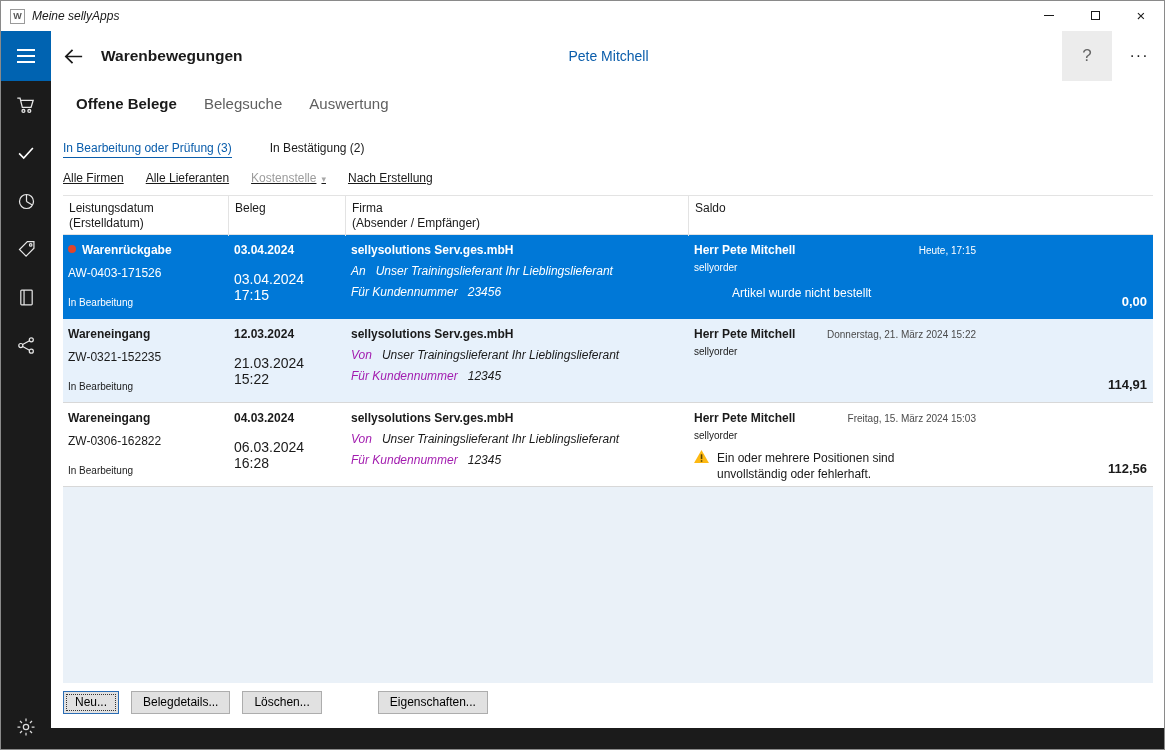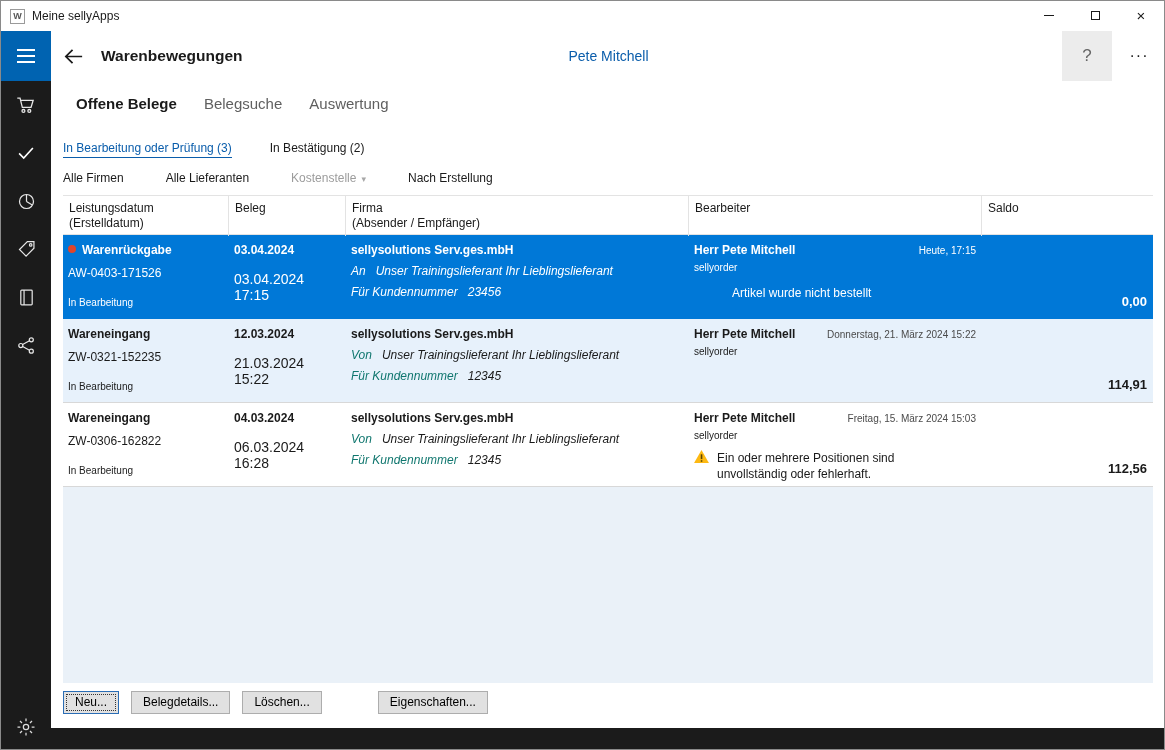--- a/index.html
+++ b/index.html
@@ -5,21 +5,21 @@
   * { margin:0; padding:0; box-sizing:border-box; }
   html,body { width:1165px; height:750px; overflow:hidden; }
   body { font-family:"Liberation Sans", sans-serif; color:#1a1a1a; background:#fff; }
 
   .window { position:relative; width:1165px; height:750px; border:1px solid #8a8a8a; background:#fff; overflow:hidden; }
 
   
   .titlebar { height:30px; display:flex; align-items:center; background:#fff; }
   .app-icon { width:15px; height:15px; margin:0 7px 0 9px; border:1px solid #9a9a9a; display:flex; align-items:center; justify-content:center;
               font-size:9px; font-weight:bold; color:#555; background:#fff; }
-  .titlebar-title { font-size:12px; }
+  .titlebar-title { font-size:12px;font-style:italic; }
   .win-controls { margin-left:auto; display:flex; height:100%; }
   .win-btn { width:46px; height:29px; display:flex; align-items:center; justify-content:center; cursor:default; }
   .glyph-min { display:block; width:10px; height:1px; background:#1a1a1a; }
   .glyph-max { display:block; width:9px; height:9px; border:1px solid #1a1a1a; }
   .glyph-close { font-size:15px; line-height:1; }
 
   
   .frame { display:flex; height:719px; }
 
   
@@ -44,21 +44,21 @@
   .tabs { height:45px; display:flex; align-items:center; padding-left:25px; gap:27px; }
   .tab { font-size:15px; color:#5f5f5f; cursor:pointer; }
   .tab.active { color:#1a1a1a; font-weight:bold; }
 
   .content { flex:1; padding:0 13px 0 12px; position:relative; }
 
   .filter-links { margin-top:15px; display:flex; gap:38px; font-size:12px; }
   .flink { cursor:pointer; padding-bottom:2px; }
   .flink.active { color:#0a5dab; border-bottom:1px solid #0a5dab; }
 
-  .filter-drops { margin-top:13px; display:flex; gap:42px; font-size:12px; }
+  .filter-drops { margin-top:13px; display:flex; gap:22px; font-size:12px;text-decoration:underline; }
   .fdrop { cursor:pointer; }
   .fdrop.disabled { color:#9c9c9c; cursor:default; }
   .fdrop .caret { font-size:9px; color:#a8a8a8; margin-left:5px; }
 
   
   .table { margin-top:10px; width:1090px; }
   .thead { display:grid; grid-template-columns:166px 117px 343px 293px 171px; border-top:1px solid #e3e3e3; border-bottom:1px solid #e3e3e3; height:40px; }
   .th { font-size:12px; padding:5px 6px; white-space:pre-line; border-right:1px solid #e3e3e3; line-height:1.25; }
   .th:last-child { border-right:none; }
 
@@ -67,21 +67,21 @@
   .trow.alt { background:#e7f1fb; }
   .trow.bordered { border-bottom:1px solid #d8d8d8; }
 
   .td { padding:8px 6px 0 5px; position:relative; overflow:hidden; }
   .bold { font-weight:bold; }
   .dot { display:inline-block; width:8px; height:8px; border-radius:50%; background:#e0452b; margin-right:6px; vertical-align:1px; }
   .c-beleg .doc    { margin-top:9px; }
   .c-beleg .status { margin-top:17px; font-size:10px; }
   .c-date .created { margin-top:14px; font-size:14px; }
   .c-firma .pair   { margin-top:7px;font-style:italic; }
-  .lbl { color:#0f766e; margin-right:10px; }
+  .lbl { color:#a21caf; margin-right:10px; }
   .trow.selected .lbl { color:#fff; }
   .c-bearb .topline { display:flex; align-items:baseline; justify-content:space-between; }
   .ts { font-size:10px; color:#4a4a4a; white-space:nowrap; }
   .trow.selected .ts { color:#fff; }
   .c-bearb .app { margin-top:5px; font-size:10px; }
   .c-bearb .note { margin-top:13px; padding-left:38px; }
   .warn { margin-top:9px; display:flex; gap:8px; align-items:flex-start; }
   .warn-text { width:205px; line-height:1.35; }
   .saldo { position:absolute; right:6px; bottom:10px; font-weight:bold; font-size:13px; }
 
@@ -210,21 +210,20 @@
           <span class="fdrop">Nach Erstellung</span>
         </div>
 
         <div class="table">
           <div class="thead">
             <div class="th">Leistungsdatum
 (Erstelldatum)</div>
             <div class="th">Beleg</div>
             <div class="th">Firma
 (Absender / Empfänger)</div>
-            <div class="th">Bearbeiter</div>
             <div class="th">Saldo</div>
           </div>
 
           <div class="trow selected">
             <div class="td c-beleg">
               <div class="bold"><span class="dot"></span><span>Warenrückgabe</span></div>
               <div class="doc">AW-0403-171526</div>
               <div class="status">In Bearbeitung</div>
             </div>
             <div class="td c-date">

